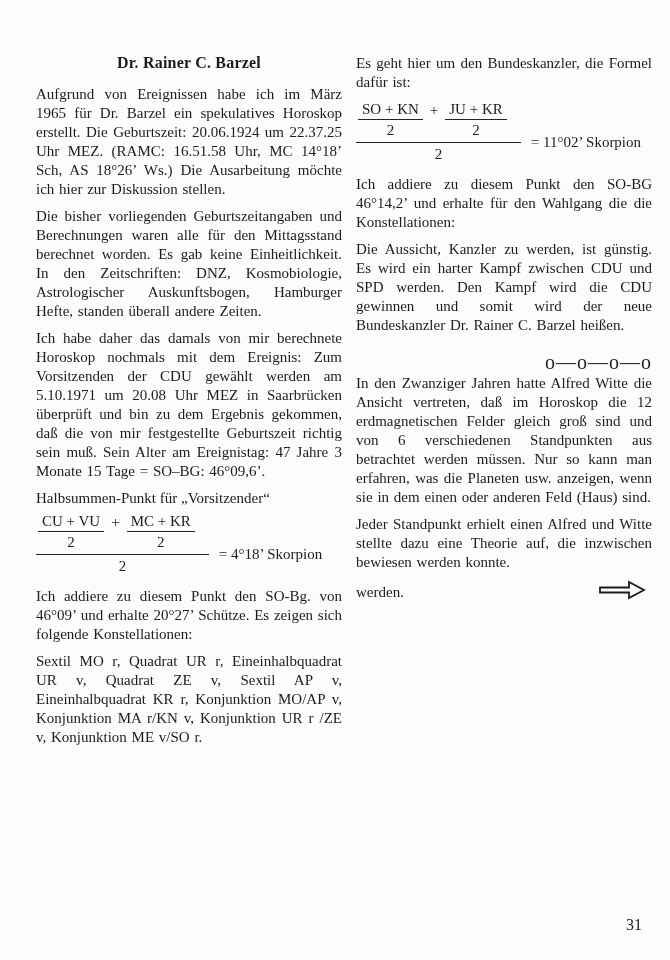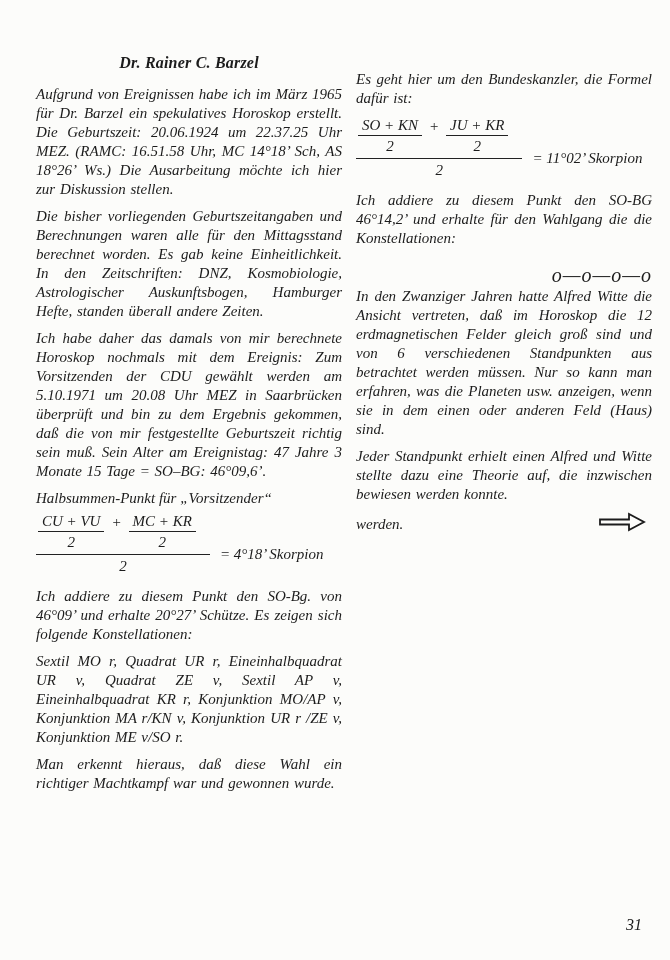--- a/index.html
+++ b/index.html
@@ -12,29 +12,28 @@
     height: 960px;
     overflow: hidden;
     font-family: "Liberation Serif", "DejaVu Serif", serif;
     color: #1c1c1c;
     position: relative;
   }
   .page {
     position: relative;
     width: 670px;
     height: 960px;
-    font-style: italic;
   }
   .columns {
     display: flex;
     padding: 54px 20px 0 36px;
     gap: 14px;
   }
   .col-left  { width: 306px; flex: 0 0 306px; }
-  .col-right { width: 296px; flex: 0 0 296px; margin-top: 16px; }
+  .col-right { width: 296px; flex: 0 0 296px; }
 
   .article-title {
     font-weight: bold;
     font-size: 16px;
     text-align: center;
     margin: 0 0 13px 0;
     letter-spacing: 0.2px;
   }
   p.body-text {
     font-size: 15px;
@@ -153,21 +152,20 @@
               <span class="b">2</span>
             </span>
           </div>
           <div class="bigden">2</div>
         </div>
         <span class="result">= 4°18’ Skorpion</span>
       </div>
 
       <p class="body-text">Ich addiere zu diesem Punkt den SO-Bg. von 46°09’ und erhalte 20°27’ Schütze. Es zeigen sich folgende Konstellationen:</p>
       <p class="body-text">Sextil MO r, Quadrat UR r, Eineinhalbquadrat UR v, Quadrat ZE v, Sextil AP v, Eineinhalbquadrat KR r, Konjunktion MO/AP v, Konjunktion MA r/KN v, Konjunktion UR r /ZE v, Konjunktion ME v/SO r.</p>
-      <p class="body-text">Man erkennt hieraus, daß diese Wahl ein richtiger Machtkampf war und gewonnen wurde.</p>
     </div>
 
     <div class="col-right">
       <p class="body-text">Es geht hier um den Bundeskanzler, die Formel dafür ist:</p>
 
       <div class="formula">
         <div class="bigfrac">
           <div class="bignum">
             <span class="sfrac">
               <span class="t">SO + KN</span>
@@ -178,20 +176,21 @@
               <span class="t">JU + KR</span>
               <span class="b">2</span>
             </span>
           </div>
           <div class="bigden">2</div>
         </div>
         <span class="result">= 11°02’ Skorpion</span>
       </div>
 
       <p class="body-text">Ich addiere zu diesem Punkt den SO-BG 46°14,2’ und erhalte für den Wahlgang die die Konstellationen:</p>
+      <p class="body-text">Die Aussicht, Kanzler zu werden, ist günstig. Es wird ein harter Kampf zwischen CDU und SPD werden. Den Kampf wird die CDU gewinnen und somit wird der neue Bundeskanzler Dr. Rainer C. Barzel heißen.</p>
 
       <div class="separator">o—o—o—o</div>
 
 
       <p class="body-text">In den Zwanziger Jahren hatte Alfred Witte die Ansicht vertreten, daß im Horoskop die 12 erdmagnetischen Felder gleich groß sind und von 6 verschiedenen Standpunkten aus betrachtet werden müssen. Nur so kann man erfahren, was die Planeten usw. anzeigen, wenn sie in dem einen oder anderen Feld (Haus) sind.</p>
       <p class="body-text">Jeder Standpunkt erhielt einen Alfred und Witte stellte dazu eine Theorie auf, die inzwischen bewiesen werden konnte.</p>
 
       <div class="last-line">
         <span>werden.</span>
         <span class="arrow-wrap">

